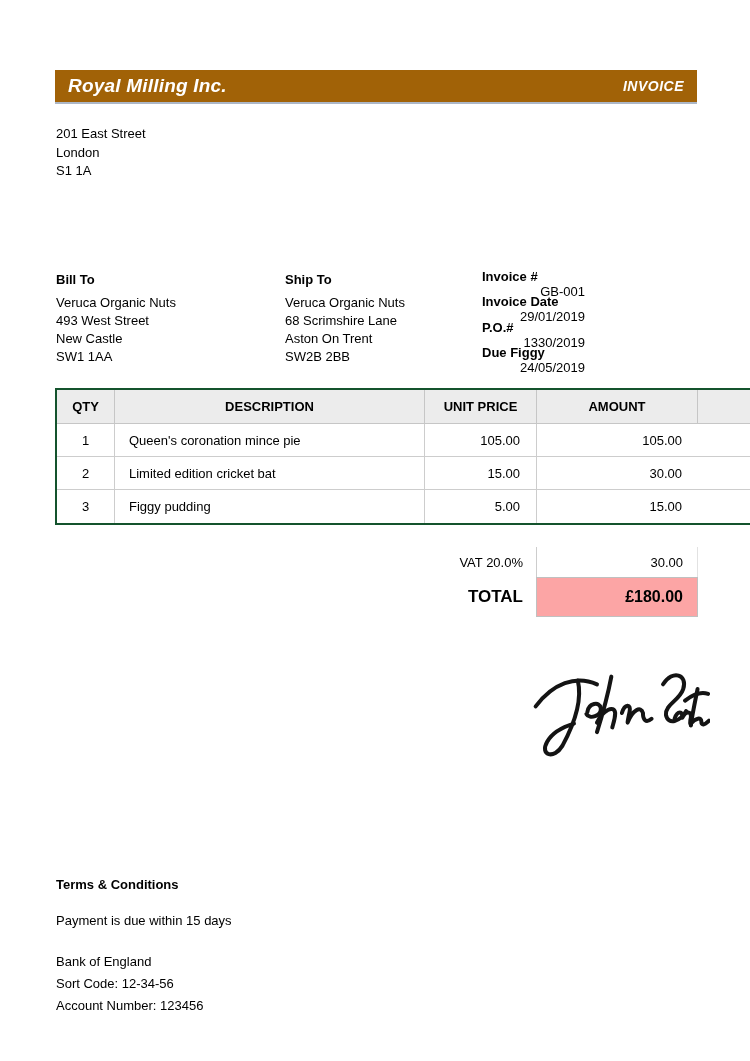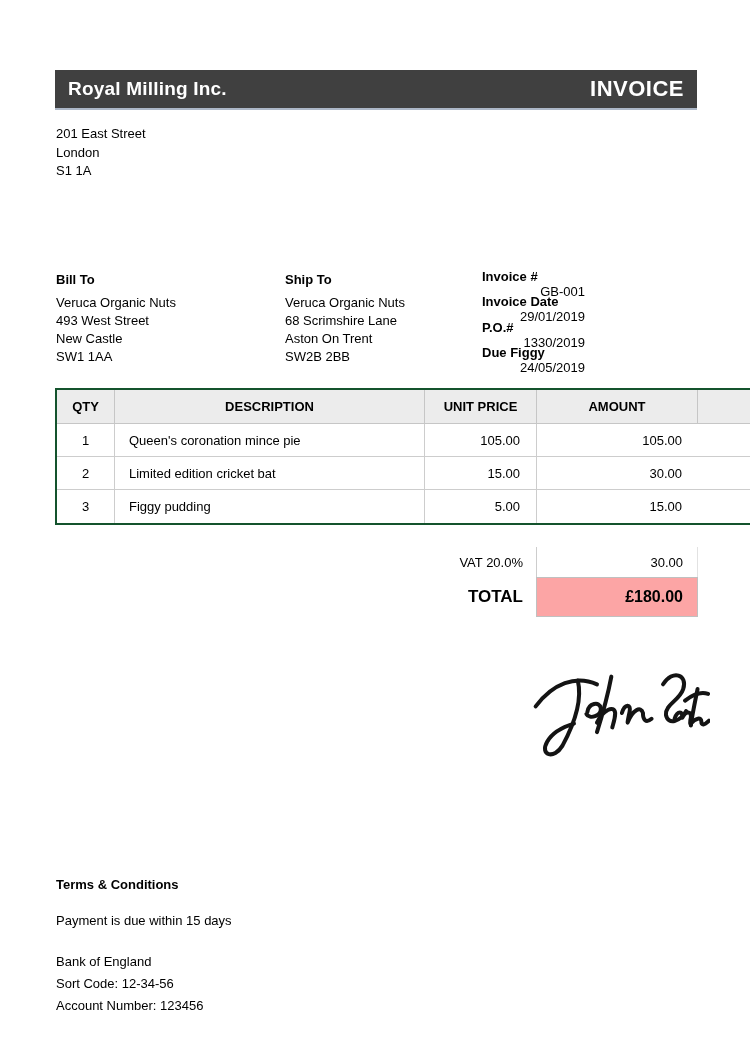--- a/index.html
+++ b/index.html
@@ -12,30 +12,31 @@
     font-family: "Liberation Sans", "DejaVu Sans", sans-serif;
     color: #000000;
     font-size: 13px;
     overflow: hidden;
   }
 
   
   .bar {
     position: absolute;
     left: 55px; top: 70px;
-    width: 642px; height: 38px;
-    background: #404040;
+    width: 642px; height: 32px;
+    background: #a16207;
     box-shadow: 0 2px 0 rgba(70, 95, 130, 0.45);
     display: flex;
     justify-content: space-between;
     align-items: center;
     padding: 0 13px;
+    font-style: italic;
   }
   .bar .company-name { color: #fff; font-weight: bold; font-size: 19px; letter-spacing: 0.2px; }
-  .bar .doc-label    { color: #fff; font-weight: bold; font-size: 22px; letter-spacing: 0.5px; }
+  .bar .doc-label    { color: #fff; font-weight: bold; font-size: 14px; letter-spacing: 0.5px; }
 
   
   .company-address {
     position: absolute;
     left: 56px; top: 125px;
     line-height: 18.5px;
   }
 
   
   .parties { position: absolute; left: 55px; top: 272px; width: 642px; height: 100px; }

